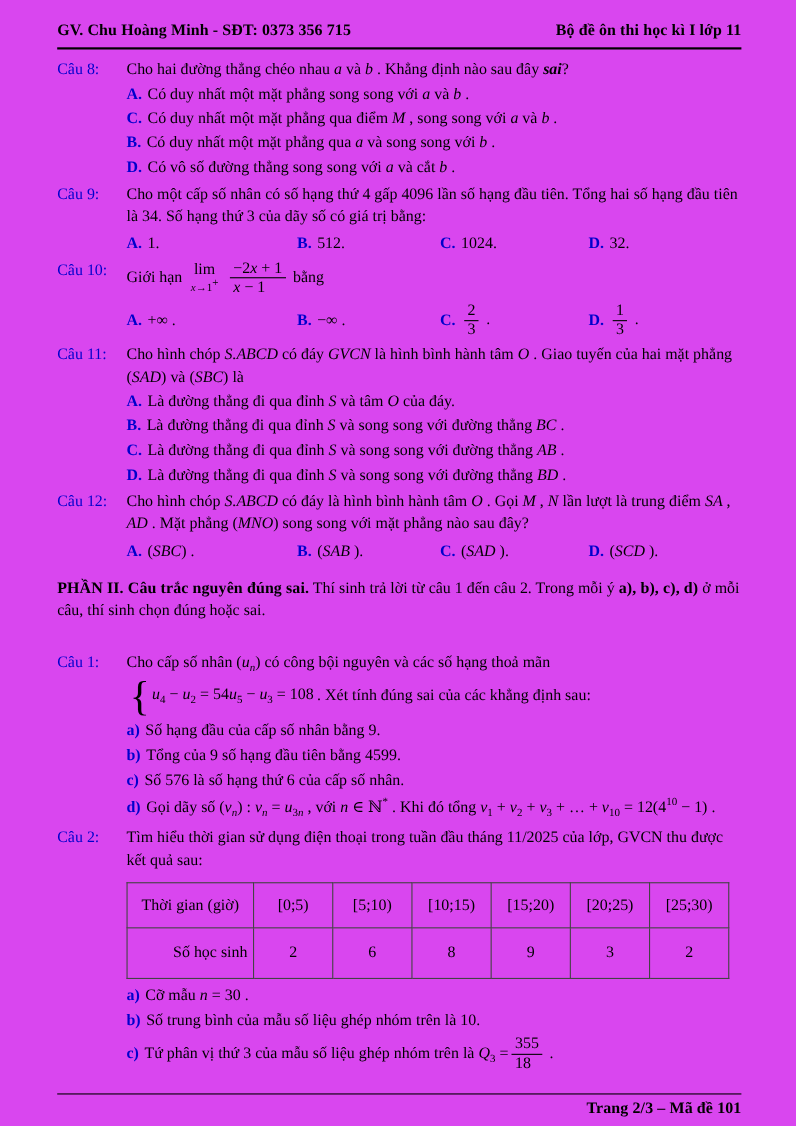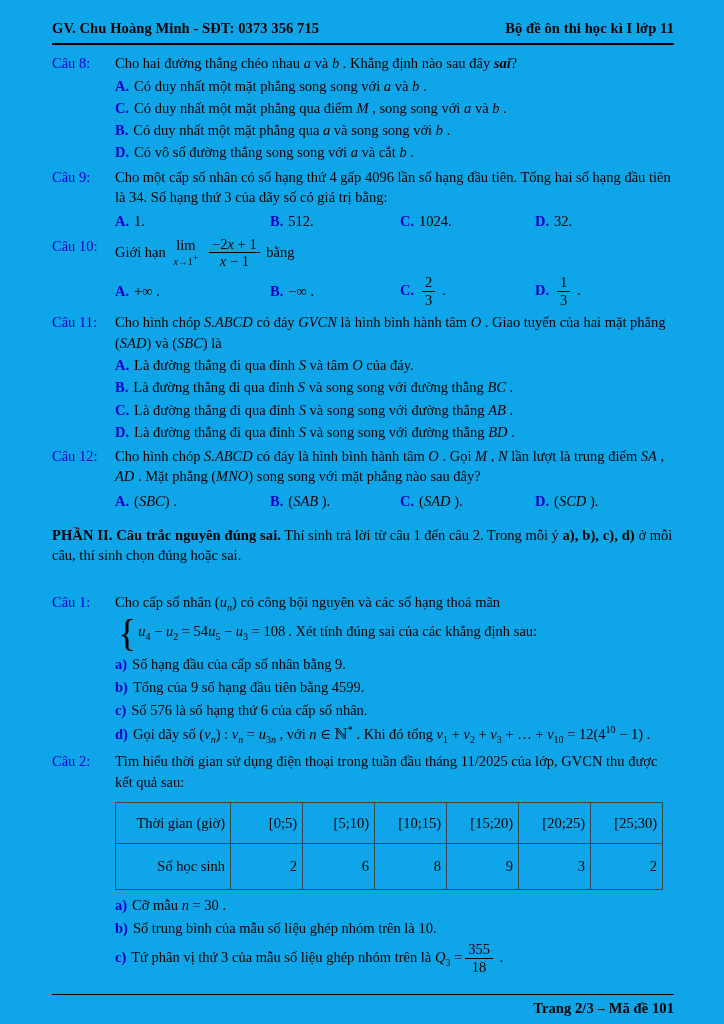--- a/index.html
+++ b/index.html
@@ -1,21 +1,21 @@
 <!DOCTYPE html>
 <html lang="vi" style="--accent: #0000CC;"><head>
 <meta charset="utf-8">
 <style>
   * { box-sizing: border-box; }
   html, body { margin: 0; padding: 0; background: #e8e8e8; }
   .page {
     position: relative;
     width: 724px; height: 1024px;
     margin: 0 auto;
-    background: #0ea5e9;
+    background: #d946ef;
     font-family: "Liberation Serif", "DejaVu Serif", serif;
     font-size: 14.5px;
     line-height: 1.4;
     color: #000;
     overflow: hidden;
   }
   .content { padding: 18px 50px 0 52px; }
 
   .doc-header {
     display: flex; justify-content: space-between;
@@ -30,21 +30,21 @@
   .q-body { flex: 1; min-width: 0; }
   .opt { margin-top: 2px; }
   .opt-letter { font-weight: bold; color: var(--accent, #0000CC); margin-right: 5px; }
   .options-row {
     display: grid;
     grid-template-columns: 155px 130px 135px 1fr;
     margin-top: 2px;
     align-items: center;
   }
 
-  .frac { display: inline-block; vertical-align: middle; text-align: center; line-height: 1.15; margin: 0 3px; }
+  .frac { display: inline-block; vertical-align: middle; text-align: left; line-height: 1.15; margin: 0 3px; }
   .frac .num { display: block; border-bottom: 1px solid #000; padding: 0 3px; }
   .frac .den { display: block; padding: 0 3px; }
 
   .lim { display: inline-block; text-align: center; vertical-align: middle; line-height: 1.05; margin: 0 4px; }
   .lim-top { display: block; }
   .lim-bot { display: block; font-size: 10px; }
 
   .system { display: inline-flex; align-items: center; vertical-align: middle; margin: 0 3px; }
   .system .brace { font-size: 38px; font-weight: 300; line-height: 0.95; margin-right: 2px; }
   .system .eqs { display: inline-flex; flex-direction: row; line-height: 1.3; text-align: left; }
@@ -52,21 +52,21 @@
   .part2-heading { margin-top: 14px; }
   .part2-heading b, .doc-header, .footer-text { letter-spacing: 0.1px; }
 
   .item { margin-top: 3px; }
   .item-label { font-weight: bold; color: var(--accent, #0000CC); margin-right: 5px; }
 
   .freq-table { border-collapse: collapse; margin: 10px 0 5px 0; }
   .freq-table td {
     border: 1px solid #444;
     width: 72px; height: 41px;
-    text-align: right; vertical-align: middle;
+    text-align: center; vertical-align: middle;
     padding: 2px 5px;
   }
   .freq-table td:first-child { width: 115px; }
   .freq-table tr:nth-child(2) td { height: 46px; }
   .freq-table .left { text-align: right; padding-left: 9px; }
 
   sub, sup { font-size: 10px; }
 
   .doc-footer { position: absolute; left: 52px; right: 50px; bottom: 6px; }
   .footer-rule { border-top: 1px solid #000; }

